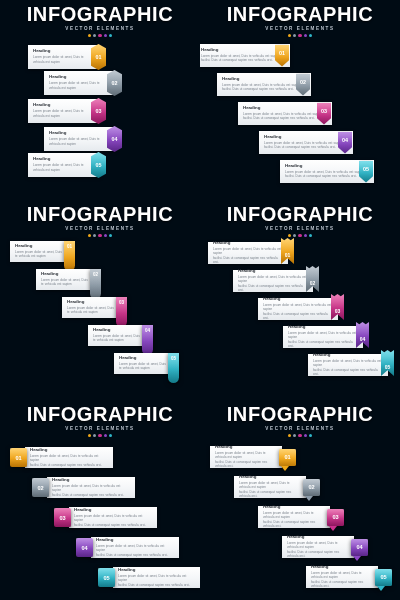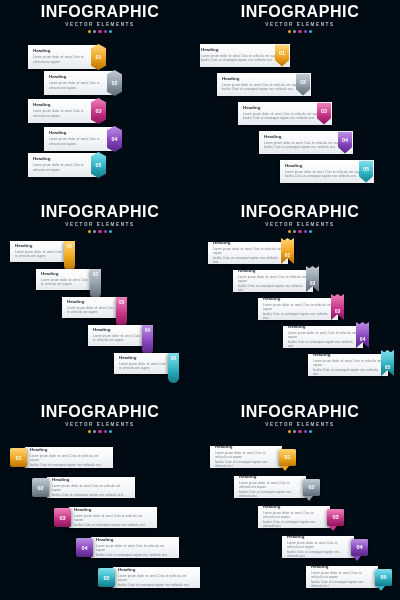--- a/index.html
+++ b/index.html
@@ -15,21 +15,21 @@
   .p0 { left:0;   top:0;   }
   .p1 { left:200px; top:0; }
   .p2 { left:0;   top:200px; }
   .p3 { left:200px; top:200px; }
   .p4 { left:0;   top:400px; }
   .p5 { left:200px; top:400px; }
 
   
   .hdr { position:absolute; left:0; top:4px; width:200px; text-align:center; }
   .hdr .title {
-    font-size:16px; font-weight:bold; letter-spacing:.6px;
+    font-size:20px; font-weight:bold; letter-spacing:.6px;
     color:#ffffff; line-height:1.05;
     text-shadow:0 1px 2px rgba(0,0,0,.8);
   }
   .hdr .sub {
     font-size:4.6px; font-weight:bold; letter-spacing:1.6px;
     color:#b9c2cc; margin-top:1px;
   }
   .hdr .dots { margin-top:3px; display:flex; justify-content:center; gap:2px; }
   .hdr .dots i { width:3.4px; height:3.4px; border-radius:50%; display:block; }
 

